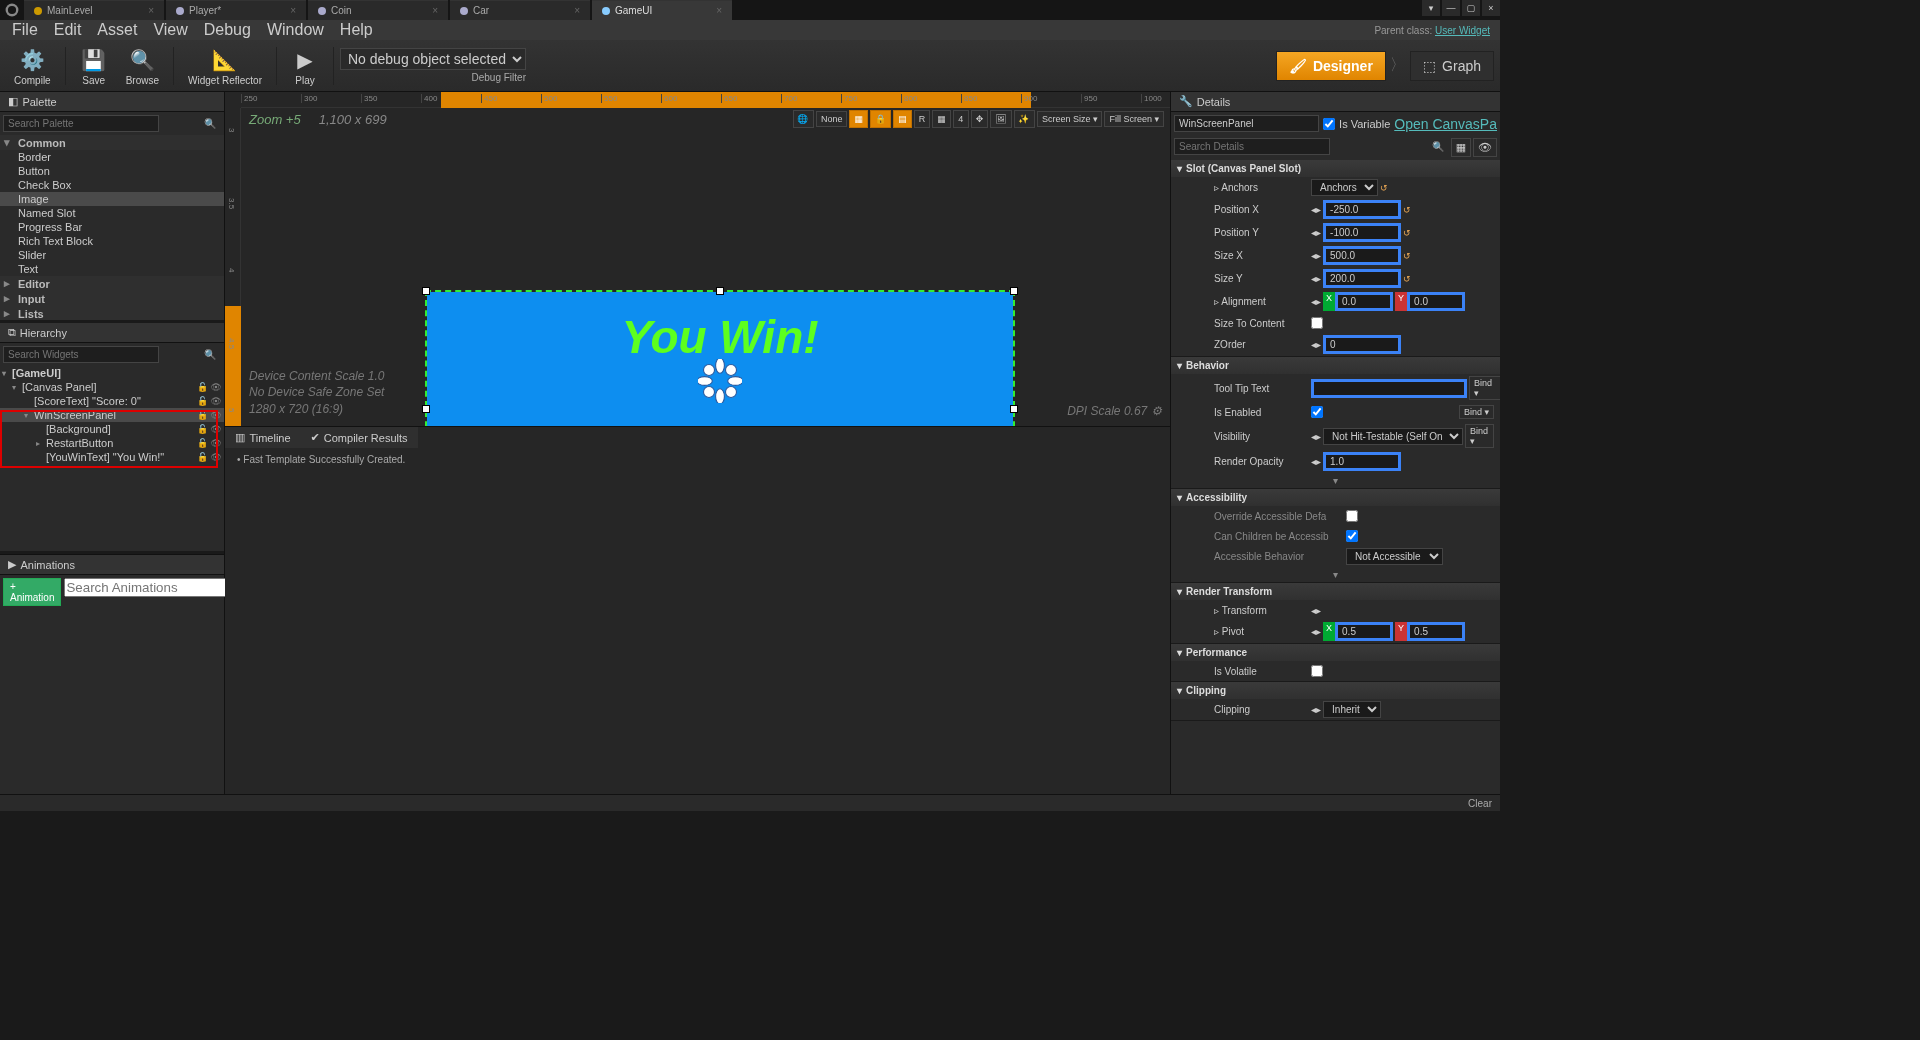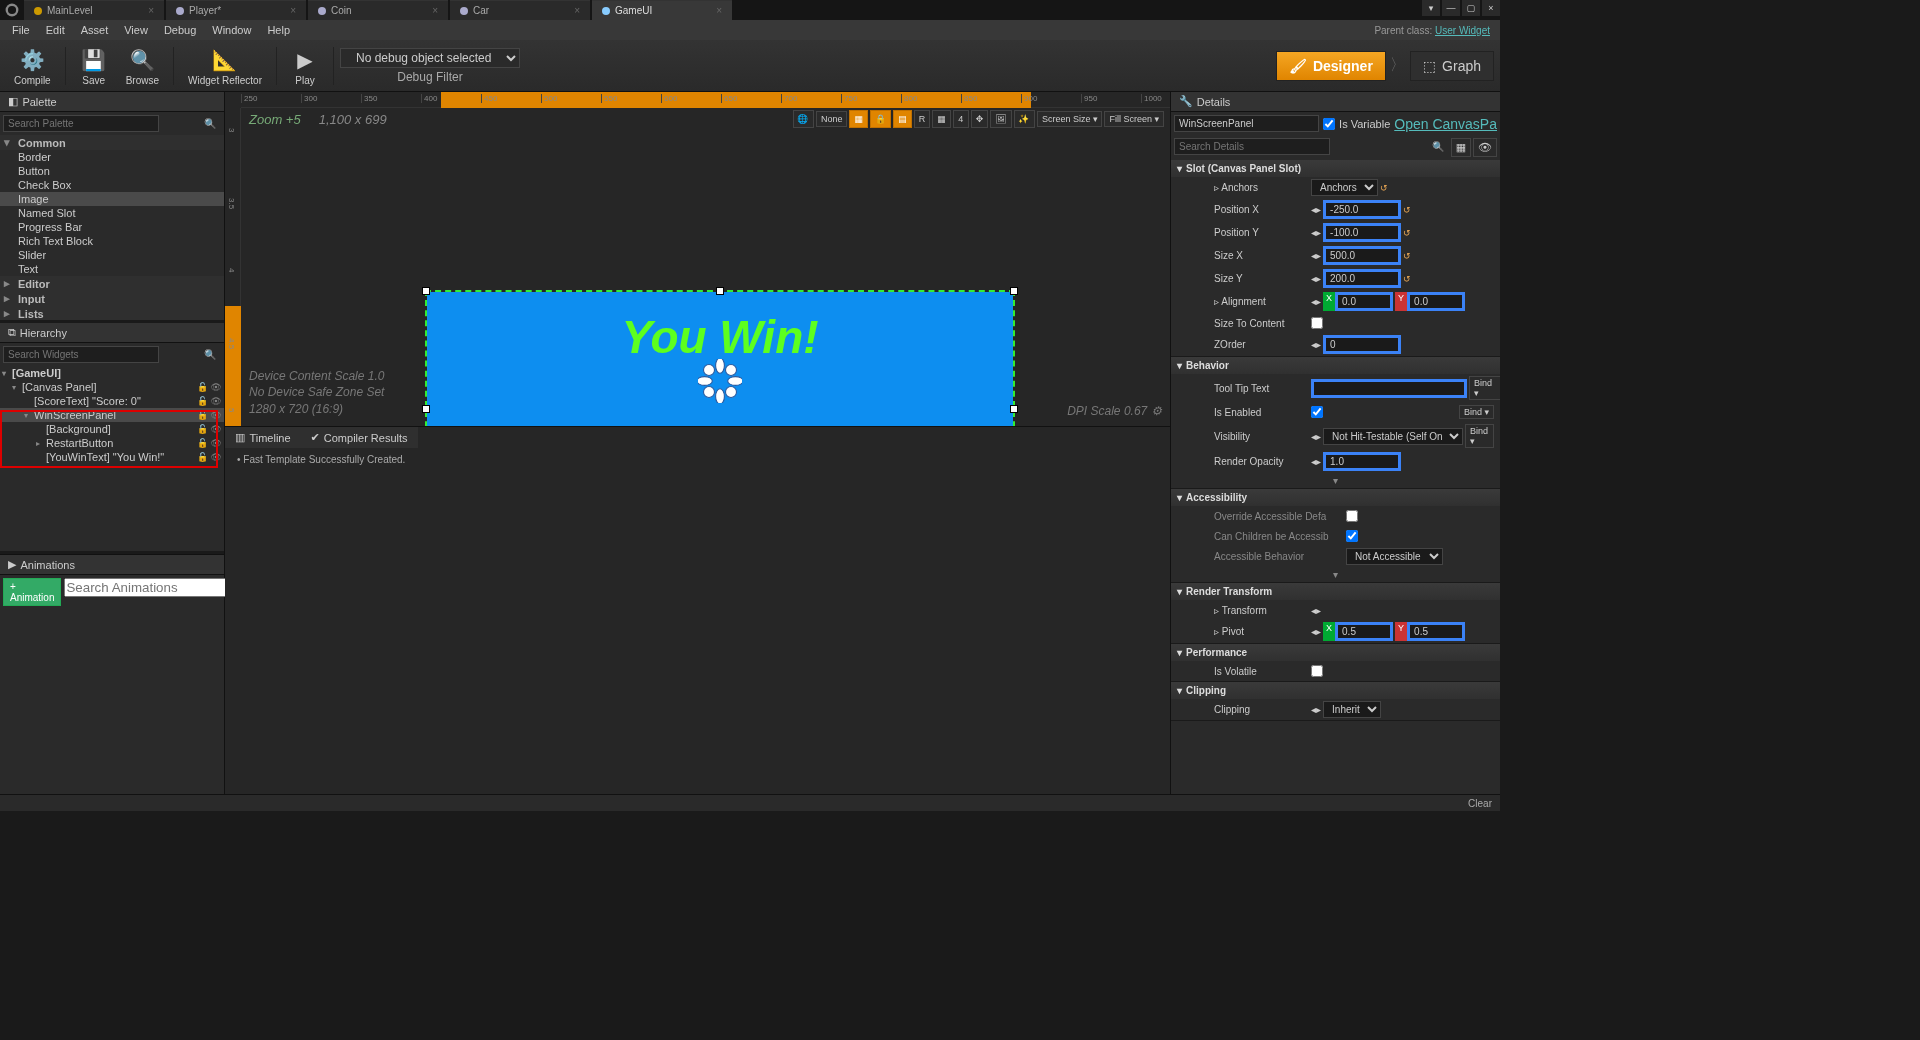--- a/index.html
+++ b/index.html
@@ -10,32 +10,32 @@
 .ue-logo { width: 24px; display: flex; align-items: center; justify-content: center; color: #888; }
 .top-tab { background: #2a2a2a; padding: 2px 10px; margin-right: 2px; display: flex; align-items: center; gap: 5px; min-width: 140px; font-size: 10px; color: #aaa; border-top: 1px solid #333; }
 .top-tab.active { background: #383838; color: #ddd; }
 .top-tab .dot { width: 8px; height: 8px; border-radius: 50%; }
 .top-tab .close { margin-left: auto; color: #666; }
 .window-controls { margin-left: auto; display: flex; gap: 2px; }
 .window-controls span { width: 18px; height: 16px; background: #2a2a2a; display: flex; align-items: center; justify-content: center; font-size: 9px; }
 
 
 .menu-bar { background: #383838; height: 20px; display: flex; align-items: center; padding: 0 4px; }
-.menu-bar .item { padding: 2px 8px; color: #ccc; font-size: 11px; }
+.menu-bar .item { padding: 2px 8px; color: #ccc; font-size: 16px; }
 .menu-bar .right { margin-left: auto; font-size: 10px; color: #999; padding-right: 6px; }
 .menu-bar .right a { color: #5bb; text-decoration: underline; }
 
 
 .toolbar { background: linear-gradient(#333, #2a2a2a); height: 52px; display: flex; align-items: center; padding: 0 6px; gap: 2px; border-bottom: 1px solid #111; }
 .tool-btn { display: flex; flex-direction: column; align-items: center; padding: 2px 8px; color: #ccc; font-size: 10px; gap: 1px; }
 .tool-btn .ico { width: 28px; height: 28px; display: flex; align-items: center; justify-content: center; font-size: 20px; }
 .tool-sep { width: 1px; height: 38px; background: #222; margin: 0 4px; }
 .debug-combo { display: flex; flex-direction: column; gap: 2px; }
-.debug-combo select { background: #2a2a2a; border: 1px solid #444; color: #ccc; font-size: 12px; padding: 1px 11px; }
-.debug-combo .label { font-size: 12px; color: #aaa; text-align: center; }
+.debug-combo select { background: #2a2a2a; border: 1px solid #444; color: #ccc; font-size: 14px; padding: 1px 3px; }
+.debug-combo .label { font-size: 10px; color: #aaa; text-align: right; }
 .toolbar-right { margin-left: auto; display: flex; gap: 2px; }
 .mode-btn { display: flex; align-items: center; gap: 6px; padding: 6px 12px; font-size: 14px; border: 1px solid #222; }
 .mode-btn.designer { background: linear-gradient(#f5a623, #e08500); color: #fff; font-weight: bold; }
 .mode-btn.graph { background: #2f2f2f; color: #ccc; }
 .mode-chevron { color: #666; font-size: 16px; padding: 0 2px; align-self: center; }
 
 
 .main { display: flex; height: calc(100% - 20px - 20px - 52px - 18px); }
 .left-col { width: 225px; display: flex; flex-direction: column; background: #2a2a2a; border-right: 1px solid #111; }
 .center-col { flex: 1; display: flex; flex-direction: column; background: #262626; position: relative; }

